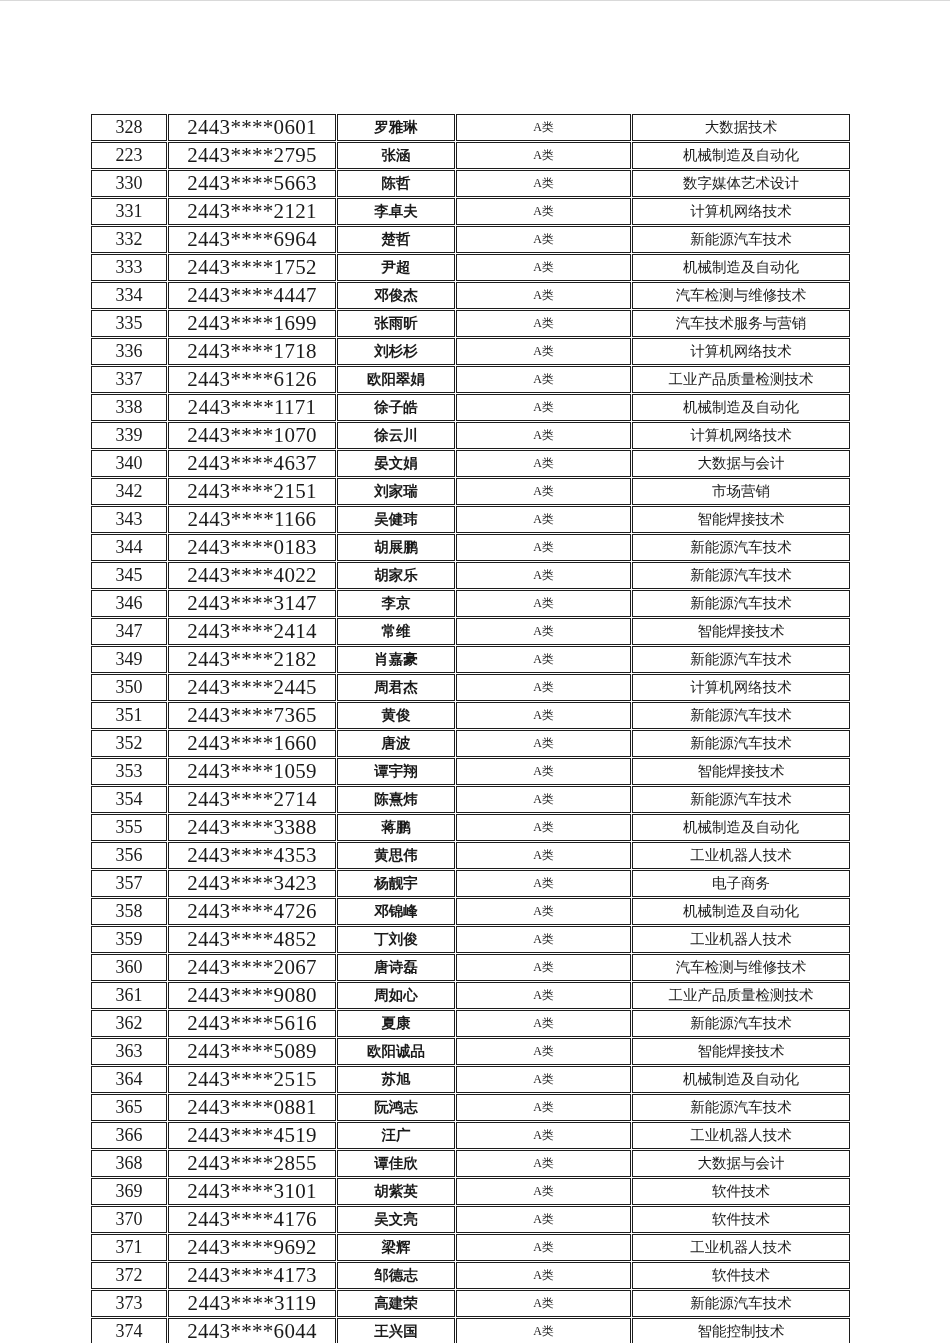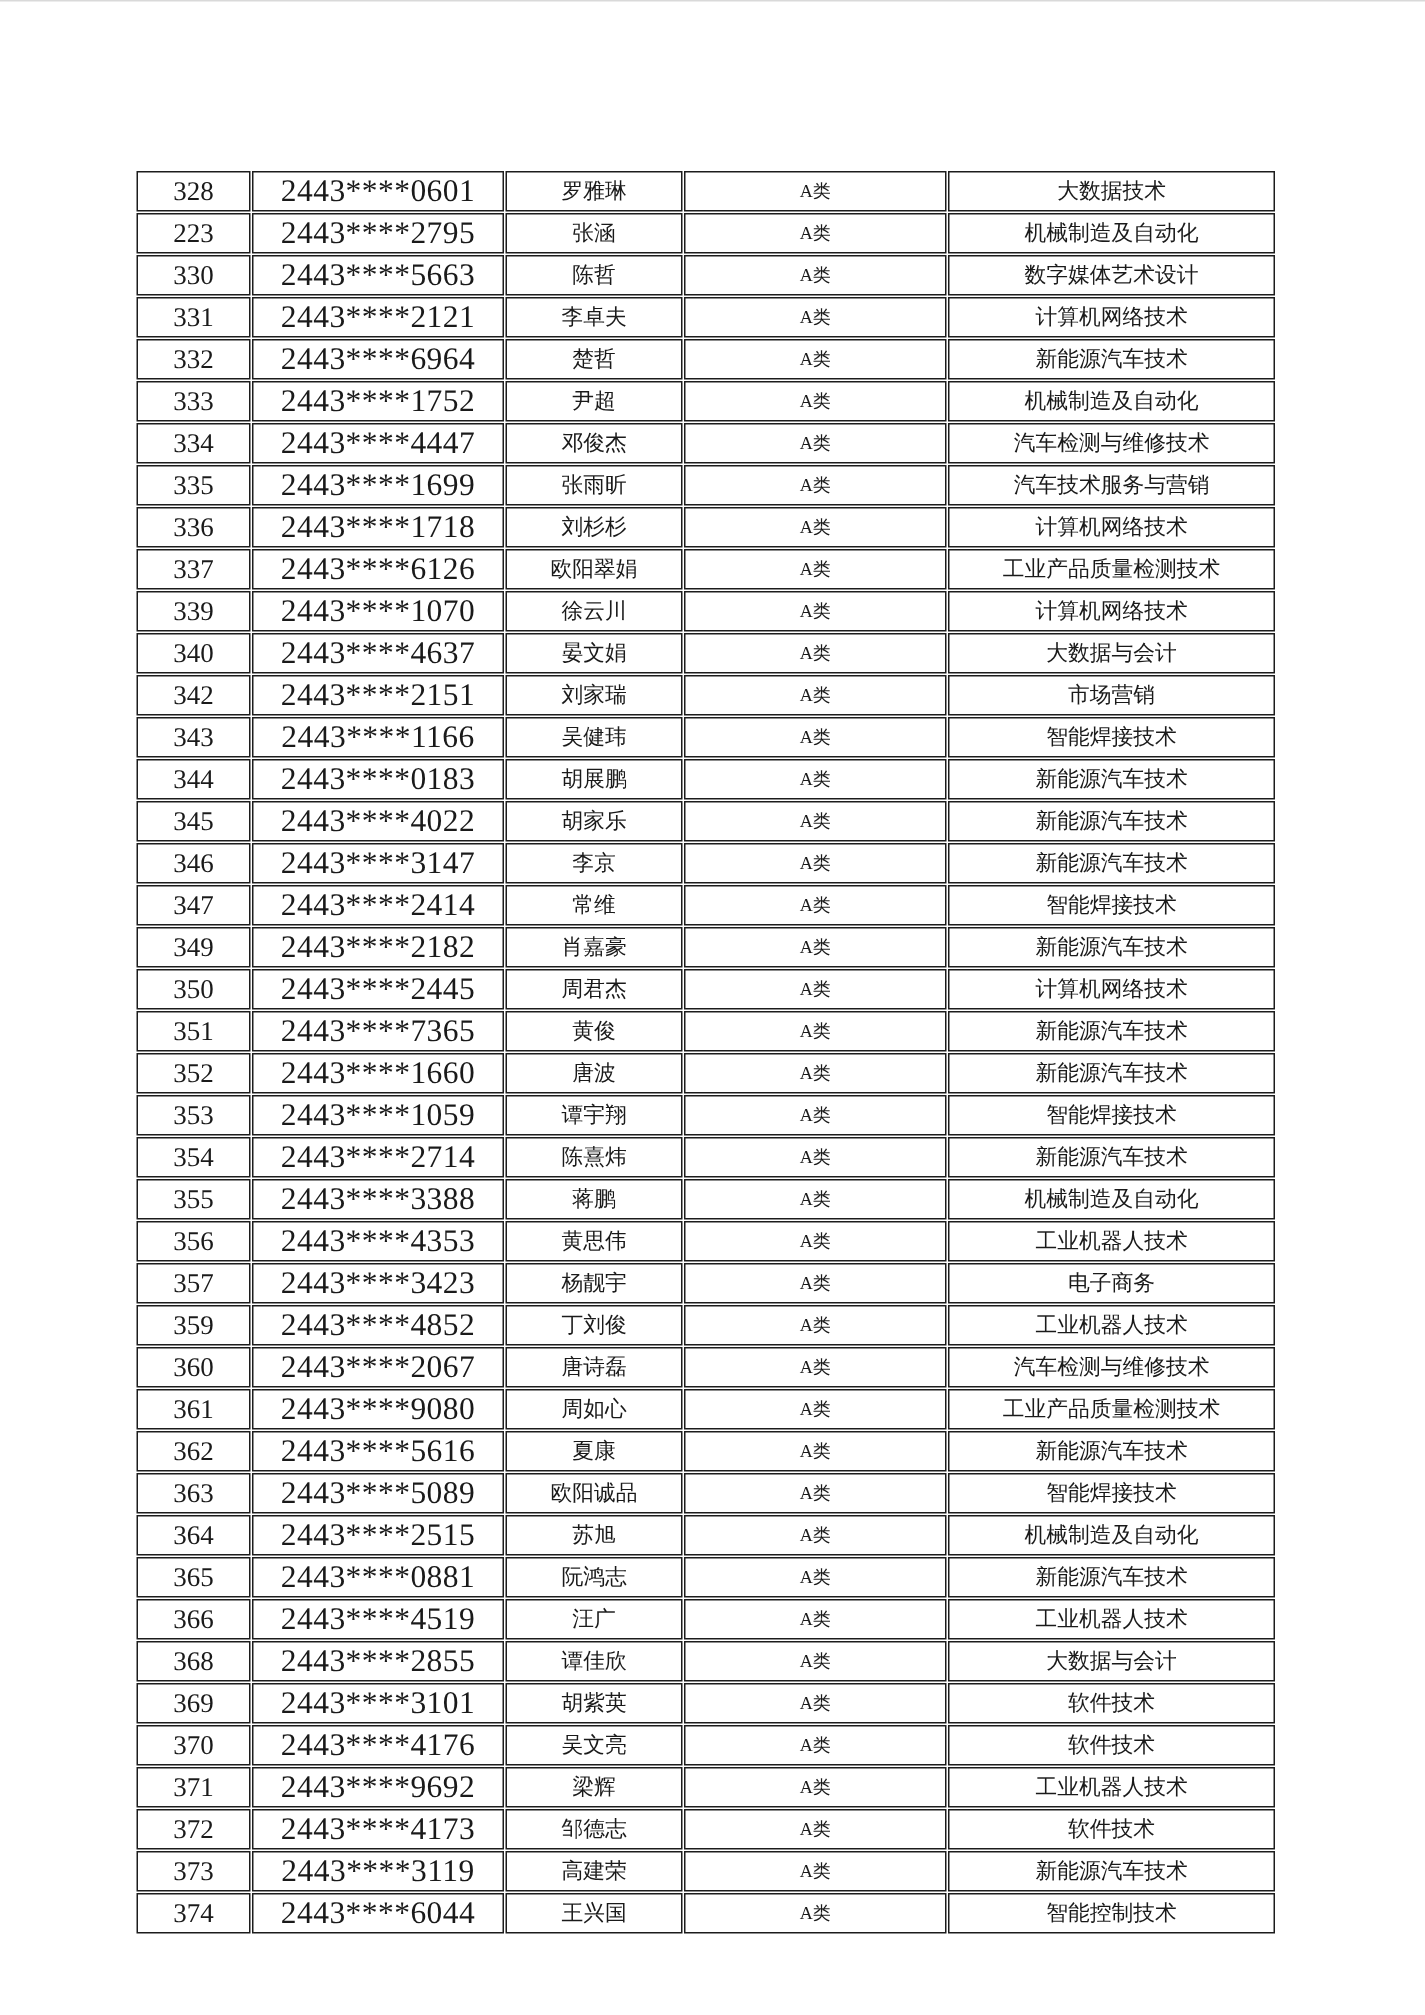--- a/index.html
+++ b/index.html
@@ -44,20 +44,21 @@
     font-size: 18px;
   }
   td.col-candidate_id {
     width: 166px;
     font-size: 21px;
     letter-spacing: 0.3px;
   }
   td.col-name {
     width: 116px;
     font-size: 14.5px;
+    font-weight: bold;
   }
   td.col-category {
     width: 173px;
     font-size: 12px;
   }
   td.col-major {
     width: 216px;
     font-size: 14.5px;
   }
 </style>
@@ -133,20 +134,27 @@
           <td class="col-major">计算机网络技术</td>
         </tr>
         <tr>
           <td class="col-index">337</td>
           <td class="col-candidate_id">2443****6126</td>
           <td class="col-name">欧阳翠娟</td>
           <td class="col-category">A类</td>
           <td class="col-major">工业产品质量检测技术</td>
         </tr>
         <tr>
+          <td class="col-index">338</td>
+          <td class="col-candidate_id">2443****1171</td>
+          <td class="col-name">徐子皓</td>
+          <td class="col-category">A类</td>
+          <td class="col-major">机械制造及自动化</td>
+        </tr>
+        <tr>
           <td class="col-index">339</td>
           <td class="col-candidate_id">2443****1070</td>
           <td class="col-name">徐云川</td>
           <td class="col-category">A类</td>
           <td class="col-major">计算机网络技术</td>
         </tr>
         <tr>
           <td class="col-index">340</td>
           <td class="col-candidate_id">2443****4637</td>
           <td class="col-name">晏文娟</td>
@@ -250,20 +258,27 @@
           <td class="col-name">黄思伟</td>
           <td class="col-category">A类</td>
           <td class="col-major">工业机器人技术</td>
         </tr>
         <tr>
           <td class="col-index">357</td>
           <td class="col-candidate_id">2443****3423</td>
           <td class="col-name">杨靓宇</td>
           <td class="col-category">A类</td>
           <td class="col-major">电子商务</td>
+        </tr>
+        <tr>
+          <td class="col-index">358</td>
+          <td class="col-candidate_id">2443****4726</td>
+          <td class="col-name">邓锦峰</td>
+          <td class="col-category">A类</td>
+          <td class="col-major">机械制造及自动化</td>
         </tr>
         <tr>
           <td class="col-index">359</td>
           <td class="col-candidate_id">2443****4852</td>
           <td class="col-name">丁刘俊</td>
           <td class="col-category">A类</td>
           <td class="col-major">工业机器人技术</td>
         </tr>
         <tr>
           <td class="col-index">360</td>

